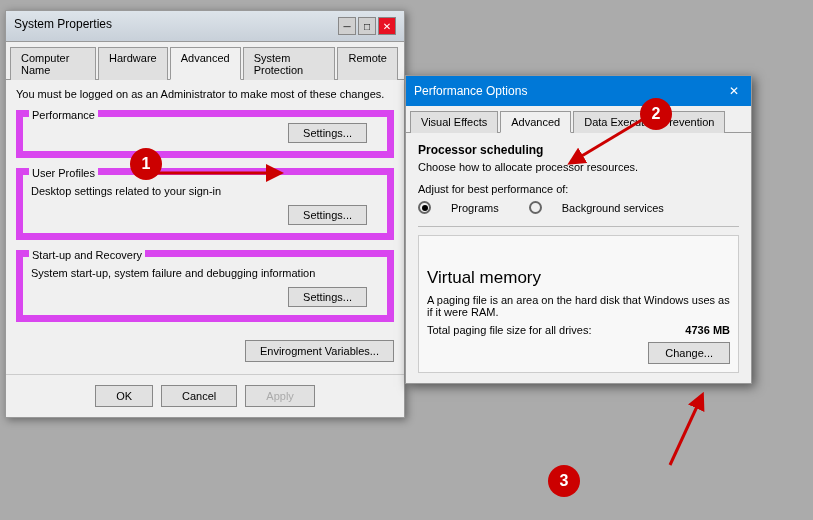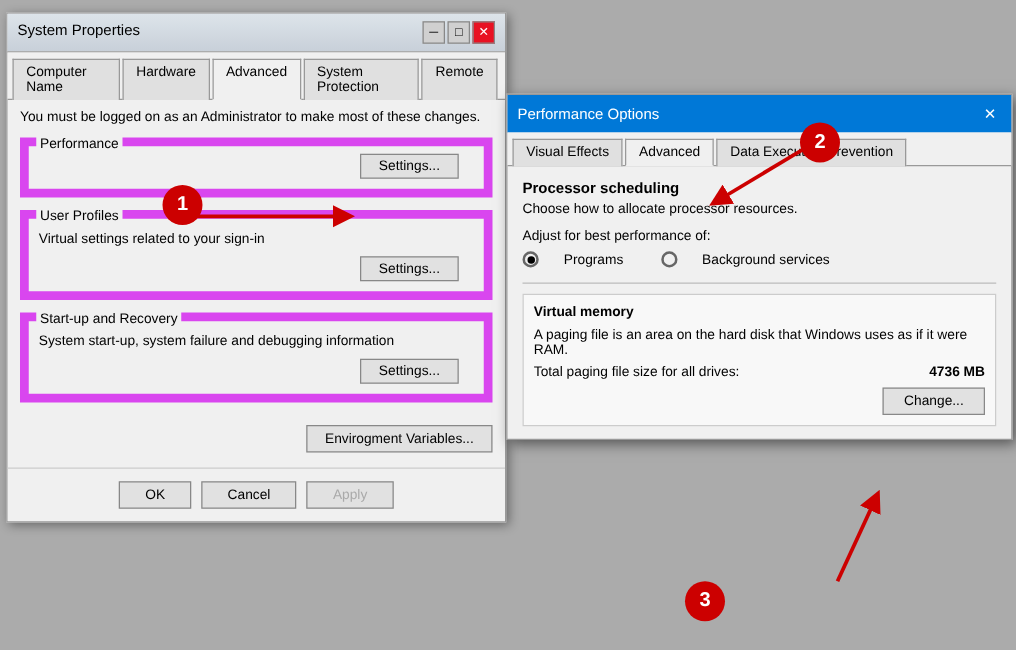--- a/index.html
+++ b/index.html
@@ -151,21 +151,21 @@
       border: 1px solid #888;
       cursor: pointer;
       font-size: 11px;
     }
 
     
     .perf-options-window {
       position: absolute;
       top: 75px;
       left: 405px;
-      width: 405px;
+      width: 347px;
       background: #f0f0f0;
       border: 1px solid #999;
       box-shadow: 3px 3px 10px rgba(0,0,0,0.5);
     }
 
     .perf-titlebar {
       background: #0078d7;
       padding: 6px 8px;
       display: flex;
       align-items: center;
@@ -265,23 +265,24 @@
       margin: 8px 0;
     }
 
     .virtual-mem-section {
       background: #f8f8f8;
       border: 1px solid #ccc;
       padding: 8px;
       margin-top: 8px;
     }
     .vm-title {
-      font-size: 11px;
-      font-weight: bold;
+      font-size: 17px;
+      font-weight: normal;
       margin-bottom: 6px;
+      margin-top: 24px;
     }
     .vm-text {
       font-size: 11px;
       margin-bottom: 6px;
     }
     .vm-size-row {
       display: flex;
       justify-content: space-between;
       align-items: center;
       margin-bottom: 6px;
@@ -368,21 +369,21 @@
 
     <div class="group-box">
       <span class="group-box-label">Performance</span>
       <div class="settings-btn-row">
         <button class="settings-btn">Settings...</button>
       </div>
     </div>
 
     <div class="group-box">
       <span class="group-box-label">User Profiles</span>
-      <p class="group-box-text">Virtual settings related to your sign-in</p>
+      <p class="group-box-text">Desktop settings related to your sign-in</p>
       <div class="settings-btn-row">
         <button class="settings-btn">Settings...</button>
       </div>
     </div>
 
     <div class="group-box">
       <span class="group-box-label">Start-up and Recovery</span>
       <p class="group-box-text">System start-up, system failure and debugging information</p>
       <div class="settings-btn-row">
         <button class="settings-btn">Settings...</button>

